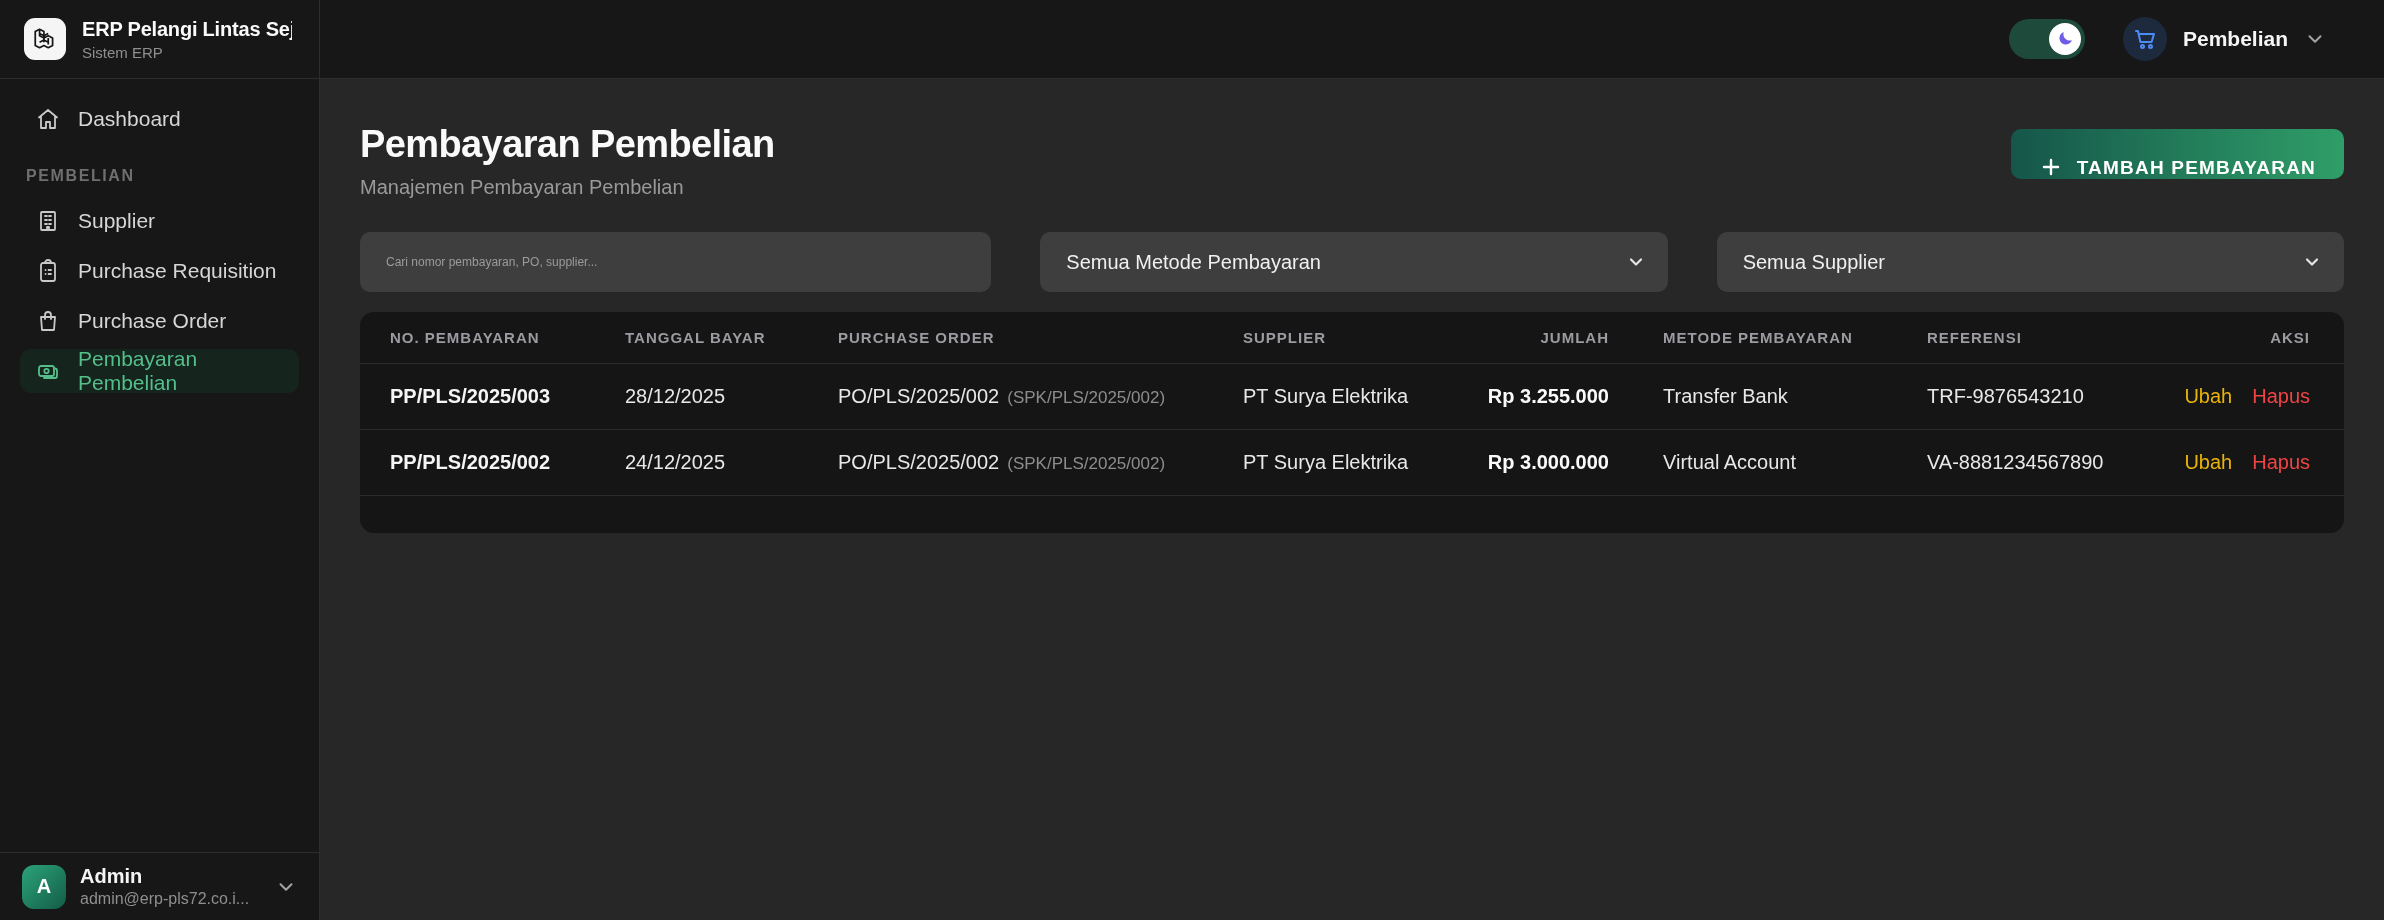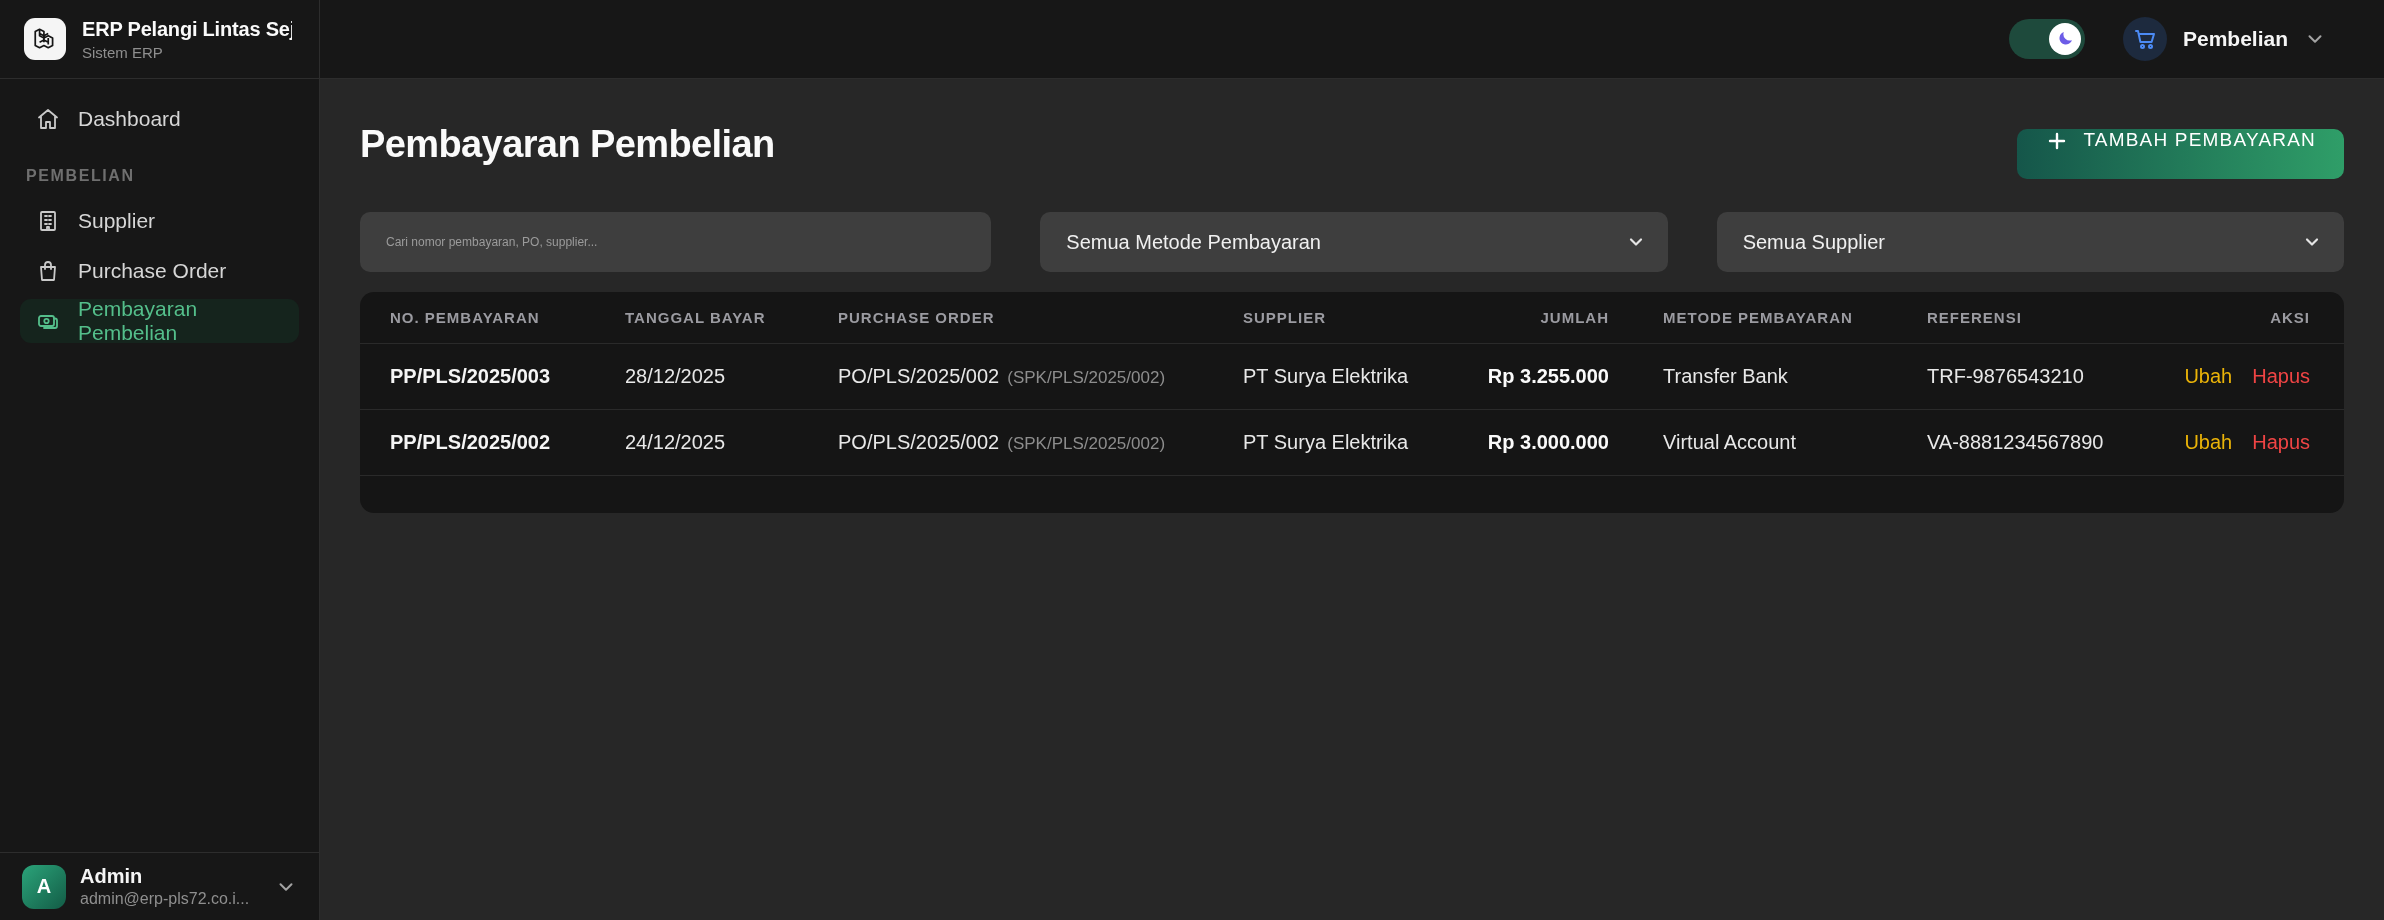--- a/index.html
+++ b/index.html
@@ -99,26 +99,26 @@
   }
   .cart-circle svg { width:24px; height:24px; stroke:#4c8bf5; }
   .module-label { font-size:21px; font-weight:600; color:#f5f5f5; }
 
   
   .content { flex:1; padding:44px 40px 0 40px; background:#272727; }
   .page-head { display:flex; justify-content:space-between; align-items:flex-start; }
   .page-title { font-size:38px; font-weight:700; letter-spacing:-0.6px; color:#fafafa; }
   .page-subtitle { font-size:20px; color:#9a9a9a; margin-top:10px; }
   .add-btn {
-    display:flex; align-items:flex-start; gap:14px;
+    display:flex; align-items:flex-end; gap:14px;
     height:50px; padding:0 28px; margin-top:6px;
     border:none; border-radius:10px; cursor:pointer;
     background:linear-gradient(90deg,#15564a 0%,#2f9e68 100%);
     color:#ffffff; font-family:inherit;
-    font-size:19px; font-weight:400; letter-spacing:1.2px;
+    font-size:19px; font-weight:700; letter-spacing:1.2px;
   }
   .add-btn svg { width:24px; height:24px; stroke:#fff; }
 
   .filters { display:flex; gap:21px; margin-top:33px; }
   .filters > * { flex:1; height:60px; border-radius:10px; background:#3e3e3e; }
   .search-input {
     border:none; outline:none; padding:0 26px;
     color:#e8e8e8; font-size:12px; font-family:inherit;
   }
   .search-input::placeholder { color:#9b9b9b; }
@@ -188,20 +188,29 @@
       <a class="nav-item">
         <span class="nav-icon">
           <svg viewBox="0 0 24 24" fill="none" stroke-width="1.8" stroke-linecap="round" stroke-linejoin="round">
             <rect x="5" y="3" width="14" height="18" rx="1"></rect>
             <path d="M9 7h2m2 0h2M9 11h2m2 0h2M9 15h2m2 0h2M11 21v-3h2v3"></path>
           </svg>
         </span>
         <span>Supplier</span>
       </a>
 
+      <a class="nav-item">
+        <span class="nav-icon">
+          <svg viewBox="0 0 24 24" fill="none" stroke-width="1.8" stroke-linecap="round" stroke-linejoin="round">
+            <rect x="5" y="4" width="14" height="18" rx="2"></rect>
+            <path d="M9 4a3 3 0 016 0M9.5 11h.01M12.5 11H15M9.5 15h.01M12.5 15H15"></path>
+          </svg>
+        </span>
+        <span>Purchase Requisition</span>
+      </a>
 
       <a class="nav-item">
         <span class="nav-icon">
           <svg viewBox="0 0 24 24" fill="none" stroke-width="1.8" stroke-linecap="round" stroke-linejoin="round">
             <path d="M5 8h14l-1 13H6L5 8z"></path>
             <path d="M9 10V6a3 3 0 016 0v4"></path>
           </svg>
         </span>
         <span>Purchase Order</span>
       </a>
@@ -257,20 +266,21 @@
           </svg>
         </span>
       </div>
     </header>
 
     <main class="content">
 
       <div class="page-head">
         <div>
           <h1 class="page-title">Pembayaran Pembelian</h1>
+          <p class="page-subtitle">Manajemen Pembayaran Pembelian</p>
         </div>
         <button class="add-btn">
           <svg viewBox="0 0 24 24" fill="none" stroke-width="2.4" stroke-linecap="round">
             <path d="M12 5v14M5 12h14"></path>
           </svg>
           <span>TAMBAH PEMBAYARAN</span>
         </button>
       </div>
 
       <div class="filters">

